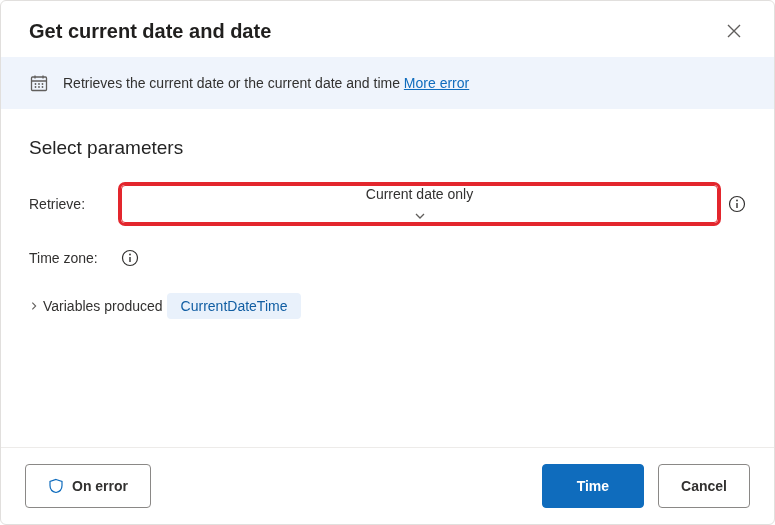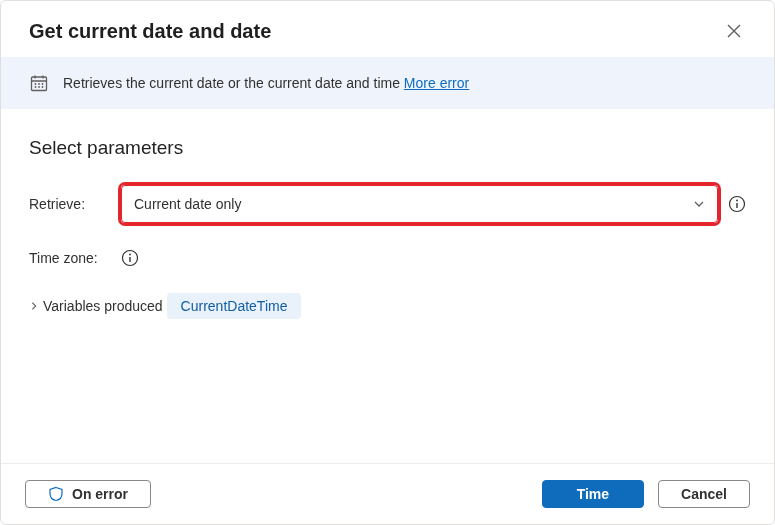--- a/index.html
+++ b/index.html
@@ -81,20 +81,21 @@
     height: 38px;
     border: 1px solid #8a8886;
     border-radius: 4px;
     background: #fff;
     display: flex;
     align-items: center;
     justify-content: space-between;
     padding: 0 12px;
     cursor: pointer;
     font-size: 14px;
+    flex-direction: column;
   }
   .select.highlighted {
     outline: 3px solid #e3262d;
     outline-offset: 0;
     border-color: #e3262d;
   }
   .chevron {
     width: 12px;
     height: 12px;
     flex-shrink: 0;
@@ -130,21 +131,21 @@
     font-size: 14px;
   }
   .footer {
     border-top: 1px solid #edebe9;
     display: flex;
     align-items: center;
     justify-content: space-between;
     padding: 16px 24px;
   }
   .btn {
-    height: 28px;
+    height: 44px;
     padding: 0 22px;
     border-radius: 4px;
     font-size: 14px;
     font-weight: 600;
     cursor: pointer;
     display: inline-flex;
     align-items: center;
     gap: 8px;
     background: #fff;
     border: 1px solid #8a8886;

